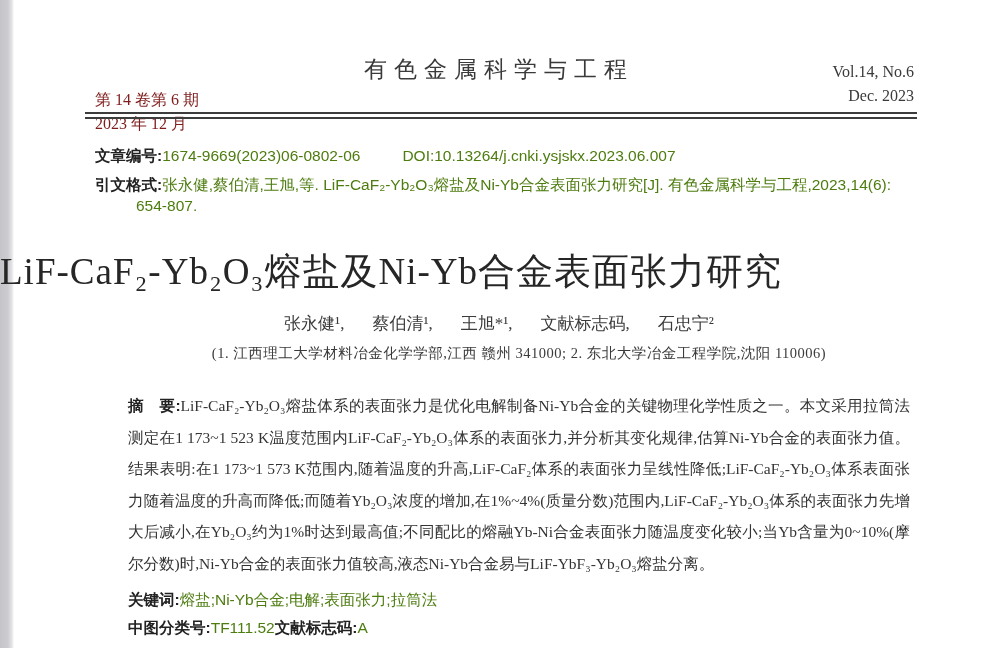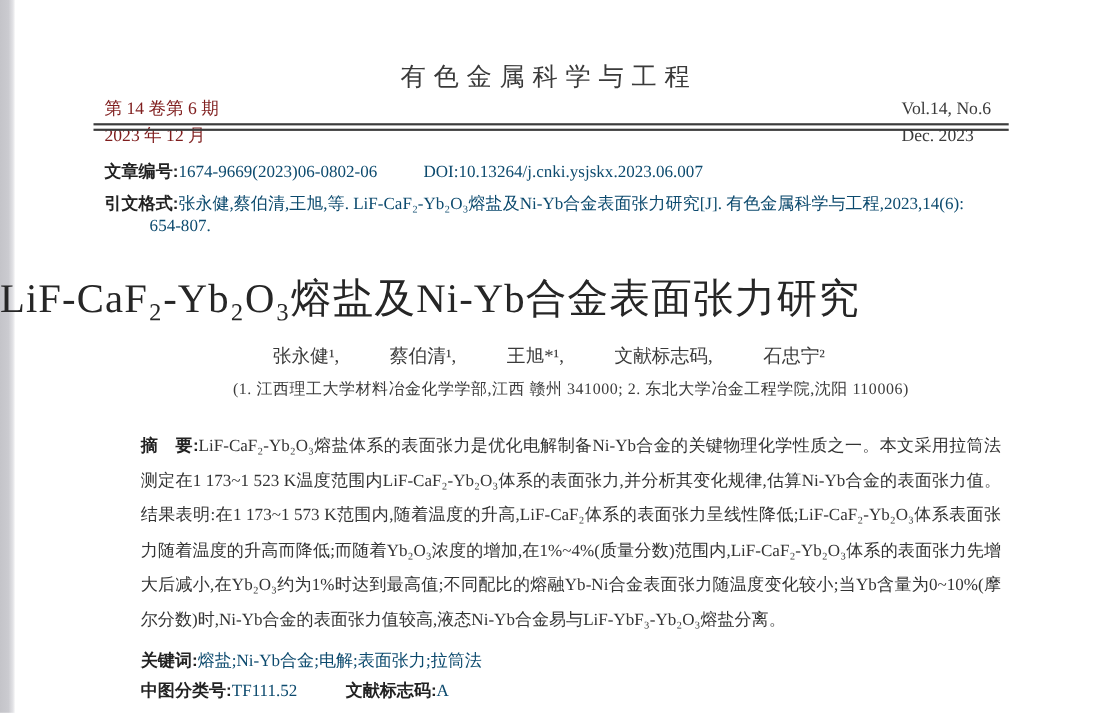--- a/index.html
+++ b/index.html
@@ -15,22 +15,22 @@
   .scan-edge {
     position: absolute; left: 0; top: 0; bottom: 0; width: 14px;
     background: linear-gradient(to right, #c4c4c9 0%, #cbcbd0 55%, #e4e4e7 85%, #ffffff 100%);
   }
   
   .hdr-left {
     position: absolute; left: 95px; top: 49px;
     font-size: 16px; line-height: 24px; color: #7f1d1d; margin-top: 39px;
   }
   .hdr-right {
-    position: absolute; right: 97px; top: 60px;
-    font-size: 16px; line-height: 24px; text-align: left; color: #3a3a3a; margin-top: 28px;
+    position: absolute; right: 84px; top: 60px;
+    font-size: 16px; line-height: 24px; text-align: right; color: #3a3a3a;
   }
   .hdr-center {
     position: absolute; left: 0; right: 0; top: 56px;
     text-align: center; color: #3a3a3a;
   }
   .journal-cn {
     font-size: 23px; letter-spacing: 7px; line-height: 28px;
     font-weight: 500;
   }
   .journal-en {
@@ -53,39 +53,39 @@
   .doi-part { margin-left: 42px; }
   
   .paper-title {
     position: absolute; left: 0; right: 0; top: 247px;
     text-align: left;
     font-size: 37px; font-weight: 400; color: #262626;
     letter-spacing: 1px;
   }
   .authors-row {
     position: absolute; left: 0; right: 0; top: 312px;
-    display: flex; justify-content: center; gap: 46px;
+    display: flex; justify-content: center; gap: 28px;
     font-size: 17px; color: #3a3a3a;
   }
   .affiliation {
     position: absolute; left: 0; right: 0; top: 344px;
     text-align: center; font-size: 14.5px; color: #3a3a3a;
     letter-spacing: 0.5px;
     padding-left: 40px;
   }
   
   .abstract {
     position: absolute; left: 128px; top: 390px; width: 782px;
     font-size: 15.5px; line-height: 31.5px;
     text-align: justify; color: #333;
   }
   .keywords-line { position: absolute; left: 128px; top: 590px; font-size: 15.5px; }
   .clc-line { position: absolute; left: 128px; top: 618px; font-size: 15.5px; }
-  .clc-gap { margin-left: 44px; }
-  .serif-val { font-family: Liberation Serif, serif; color: #0c4a6e; }
+  .clc-gap { }
+  .serif-val { font-family: Liberation Sans, sans-serif; color: #4d7c0f; }
 </style>
 </head>
 <body>
 
 <div class="scan-edge"></div>
 
 <div class="hdr-left">
   <div>第 14 卷第 6 期</div>
   <div>2023 年 12 月</div>
 </div>

